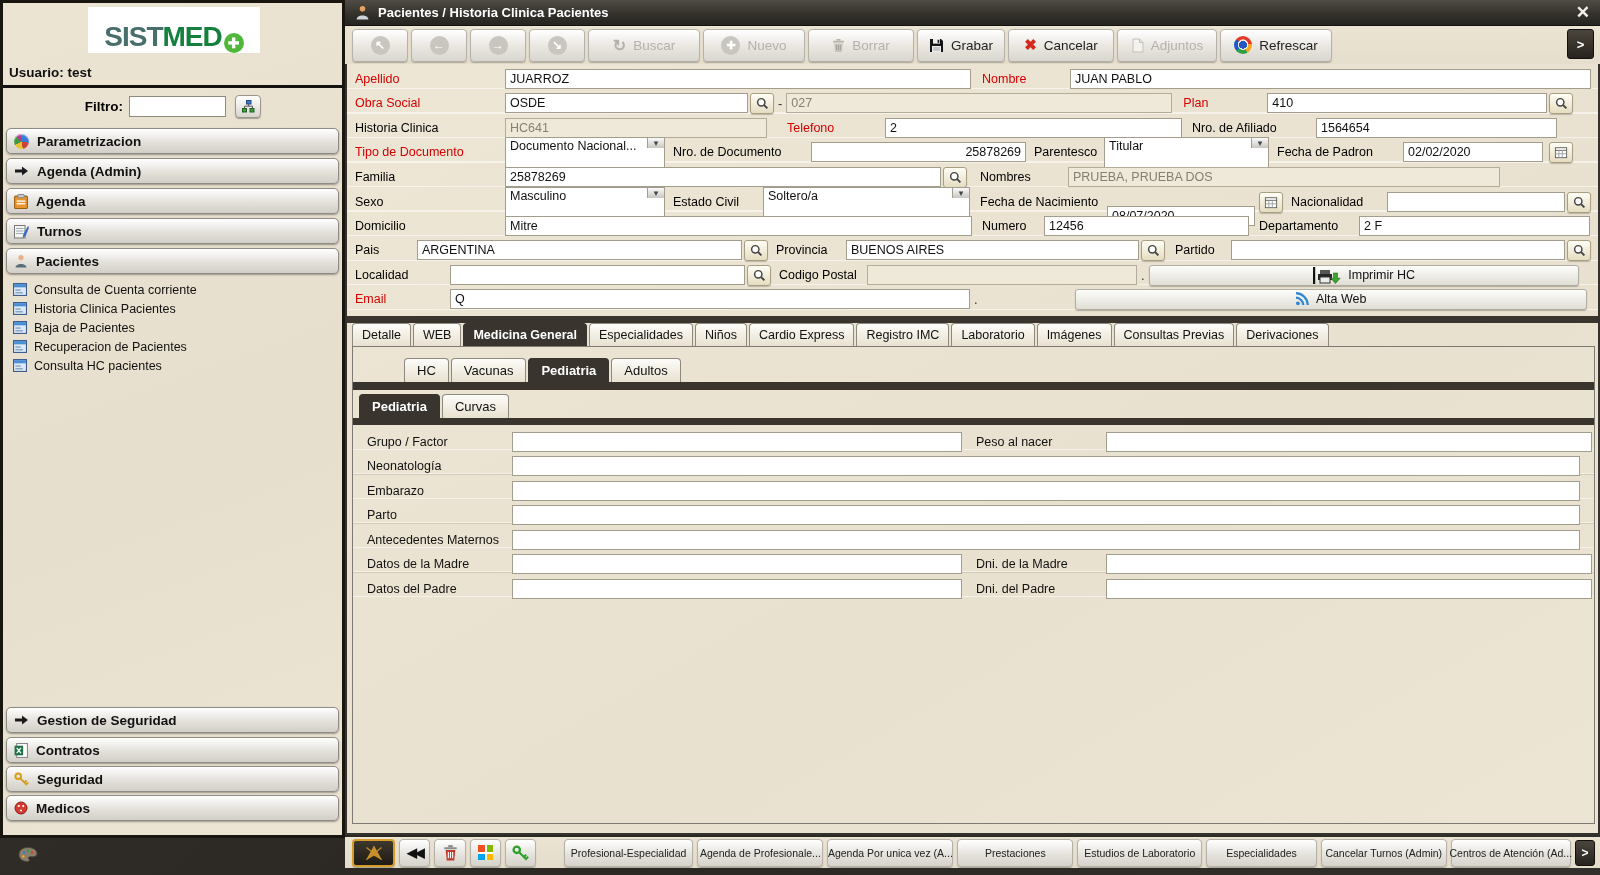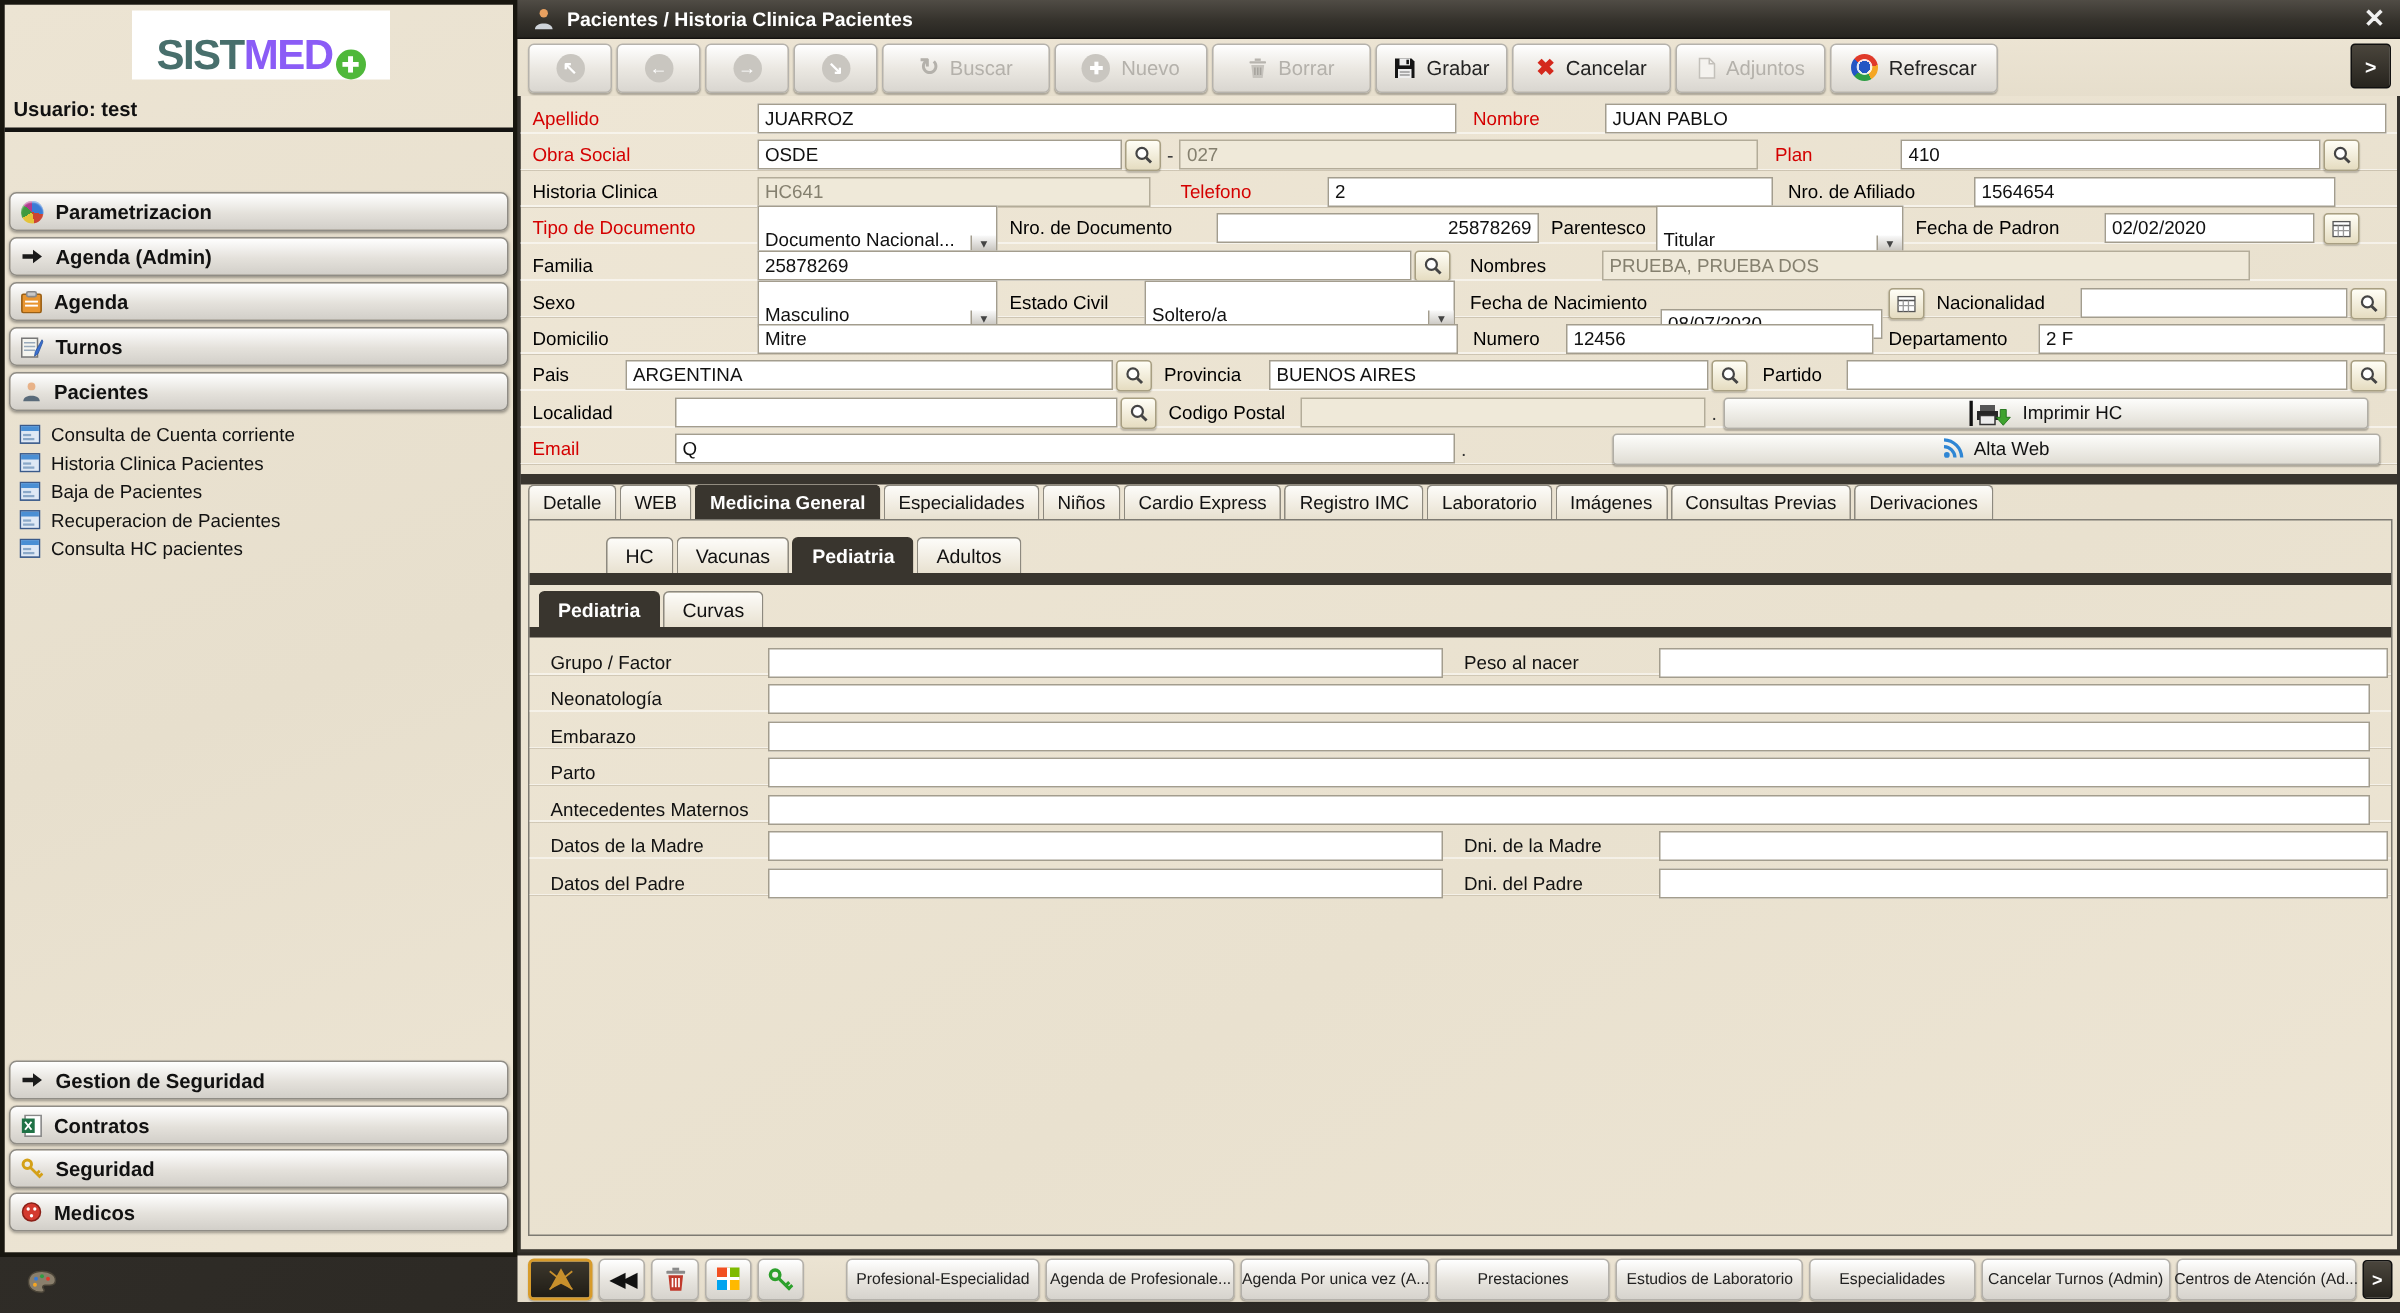--- a/index.html
+++ b/index.html
@@ -7,21 +7,21 @@
   #app { position:relative; width:1600px; height:875px; overflow:hidden;
          background:linear-gradient(135deg,#34312c 0%,#2b2823 60%,#332f2a 100%); }
 
   
   #sidebar { position:absolute; left:0; top:0; width:345px; height:838px;
     background:linear-gradient(160deg,#ece4d3 0%,#e7dfcd 55%,#ede5d4 100%);
     border:3px solid #18160f; }
   .logo-box { position:absolute; left:85px; top:4px; width:172px; height:46px; background:#fff;
     display:flex; align-items:flex-end; justify-content:center; }
   .lg1 { font-size:28px; font-weight:bold; color:#486f6c; letter-spacing:-1px; }
-  .lg2 { font-size:28px; font-weight:bold; color:#8b5cf6; letter-spacing:-1px; }
+  .lg2 { font-size:28px; font-weight:bold; color:#15803d; letter-spacing:-1px; }
   .lgplus { width:20px; height:20px; border-radius:50%; background:#4fb83a; color:#fff; font-size:14px;
     font-weight:bold; display:flex; align-items:center; justify-content:center; margin-left:2px; }
   .user { position:absolute; left:6px; top:62px; font-weight:bold; font-size:13.5px; color:#111; }
   .sdiv { position:absolute; left:0; top:82px; width:100%; height:3px; background:#141311; }
   .filter-row { position:absolute; left:0; top:90px; width:100%; height:26px; display:flex; align-items:center; }
   .filter-label { width:120px; text-align:right; font-weight:bold; font-size:13.5px; margin-right:6px; }
   .filter-input { width:97px; height:21px; border:1px solid #8f8a7c; background:#fff; padding:0 3px; font:12px "Liberation Sans",sans-serif; }
   .fbtn { width:26px; height:23px; margin-left:9px; border:1px solid #9a968c; border-radius:4px;
     background:linear-gradient(#fff,#d8d5cf); display:flex; align-items:center; justify-content:center;
     box-shadow:0 1px 1px rgba(0,0,0,.3); }
@@ -64,21 +64,21 @@
   .frow { position:absolute; left:8px; display:flex; align-items:center; height:22px; }
   .flabel { font-size:12.5px; color:#000; flex:0 0 auto; }
   .req { color:#d40000; }
   .fin { height:20px; border:1px solid #a39d8e; background:#fff; font:12.5px "Liberation Sans",sans-serif;
     padding:0 4px; color:#111; flex:0 0 auto; }
   .fin.ro { background:#efe9d9; color:#85806f; border-color:#b3ac99; }
   .fin.ra { text-align:right; }
   .mag, .cal { width:24px; height:21px; margin-left:2px; border:1px solid #a89f82; border-radius:3px;
     background:linear-gradient(#fffef6,#e5dcc0); display:flex; align-items:center; justify-content:center;
     box-shadow:0 1px 1px rgba(0,0,0,.2); flex:0 0 auto; }
-  .sel { height:31px; border:1px solid #a39d8e; background:#fff; display:flex; align-items:flex-end; flex:0 0 auto; }
+  .sel { height:31px; border:1px solid #a39d8e; background:#fff; display:flex; align-items:flex-start; flex:0 0 auto; }
   .sel .txt { flex:1; padding:1px 4px 0; font-size:12.5px; color:#111; overflow:hidden; white-space:nowrap; }
   .sel .arr { width:17px; background:linear-gradient(#fafafa,#c9c6c0); border-left:1px solid #a39d8e;
     display:flex; align-items:center; justify-content:center; font-size:9px; color:#444; }
   .sep { margin:0 4px; font-size:13px; color:#333; flex:0 0 auto; }
   .formbtn { height:21px; border:1px solid #b0ada5; border-radius:3px;
     background:linear-gradient(#fdfdfb,#e0ddd4); display:flex; align-items:center; justify-content:center;
     gap:6px; font-size:12.5px; color:#111; box-shadow:0 1px 1px rgba(0,0,0,.25); flex:0 0 auto; }
 
   
   .darkband { position:absolute; left:0; top:252px; width:100%; height:7px; background:#39352e; }
@@ -133,20 +133,32 @@
 
   <aside id="sidebar">
     <div class="logo-box">
       <span class="lg1">SIST</span>
       <span class="lg2">MED</span>
       <span class="lgplus">✚</span>
     </div>
     <div class="user">Usuario: test</div>
     <div class="sdiv"></div>
 
+    <div class="filter-row">
+      <span class="filter-label">Filtro:</span>
+      <input class="filter-input" value="" style="">
+      <span class="fbtn">
+        <svg width="13" height="13" viewBox="0 0 13 13">
+            <rect x="4.5" y="0.5" width="4.5" height="3.5" fill="#3a7bd5" stroke="#224a7a"></rect>
+            <rect x="0.5" y="8.5" width="4" height="3.5" fill="#3f9a3f" stroke="#226022"></rect>
+            <rect x="8" y="8.5" width="4" height="3.5" fill="#3f9a3f" stroke="#226022"></rect>
+            <path d="M6.7 4v2.2M2.5 8.5V6.2h8v2.3" stroke="#555" fill="none"></path>
+          </svg>
+      </span>
+    </div>
 
     <div class="sbtn" style="top:125px">
       <span class="ic-pie"></span>
       <span>Parametrizacion</span>
     </div>
     <div class="sbtn" style="top:155px">
       <svg width="15" height="12" viewBox="0 0 15 12">
           <path d="M1 4.5h7V1.5L14 6 8 10.5V7.5H1z" fill="#1a1a1a"></path>
         </svg>
       <span>Agenda (Admin)</span>

